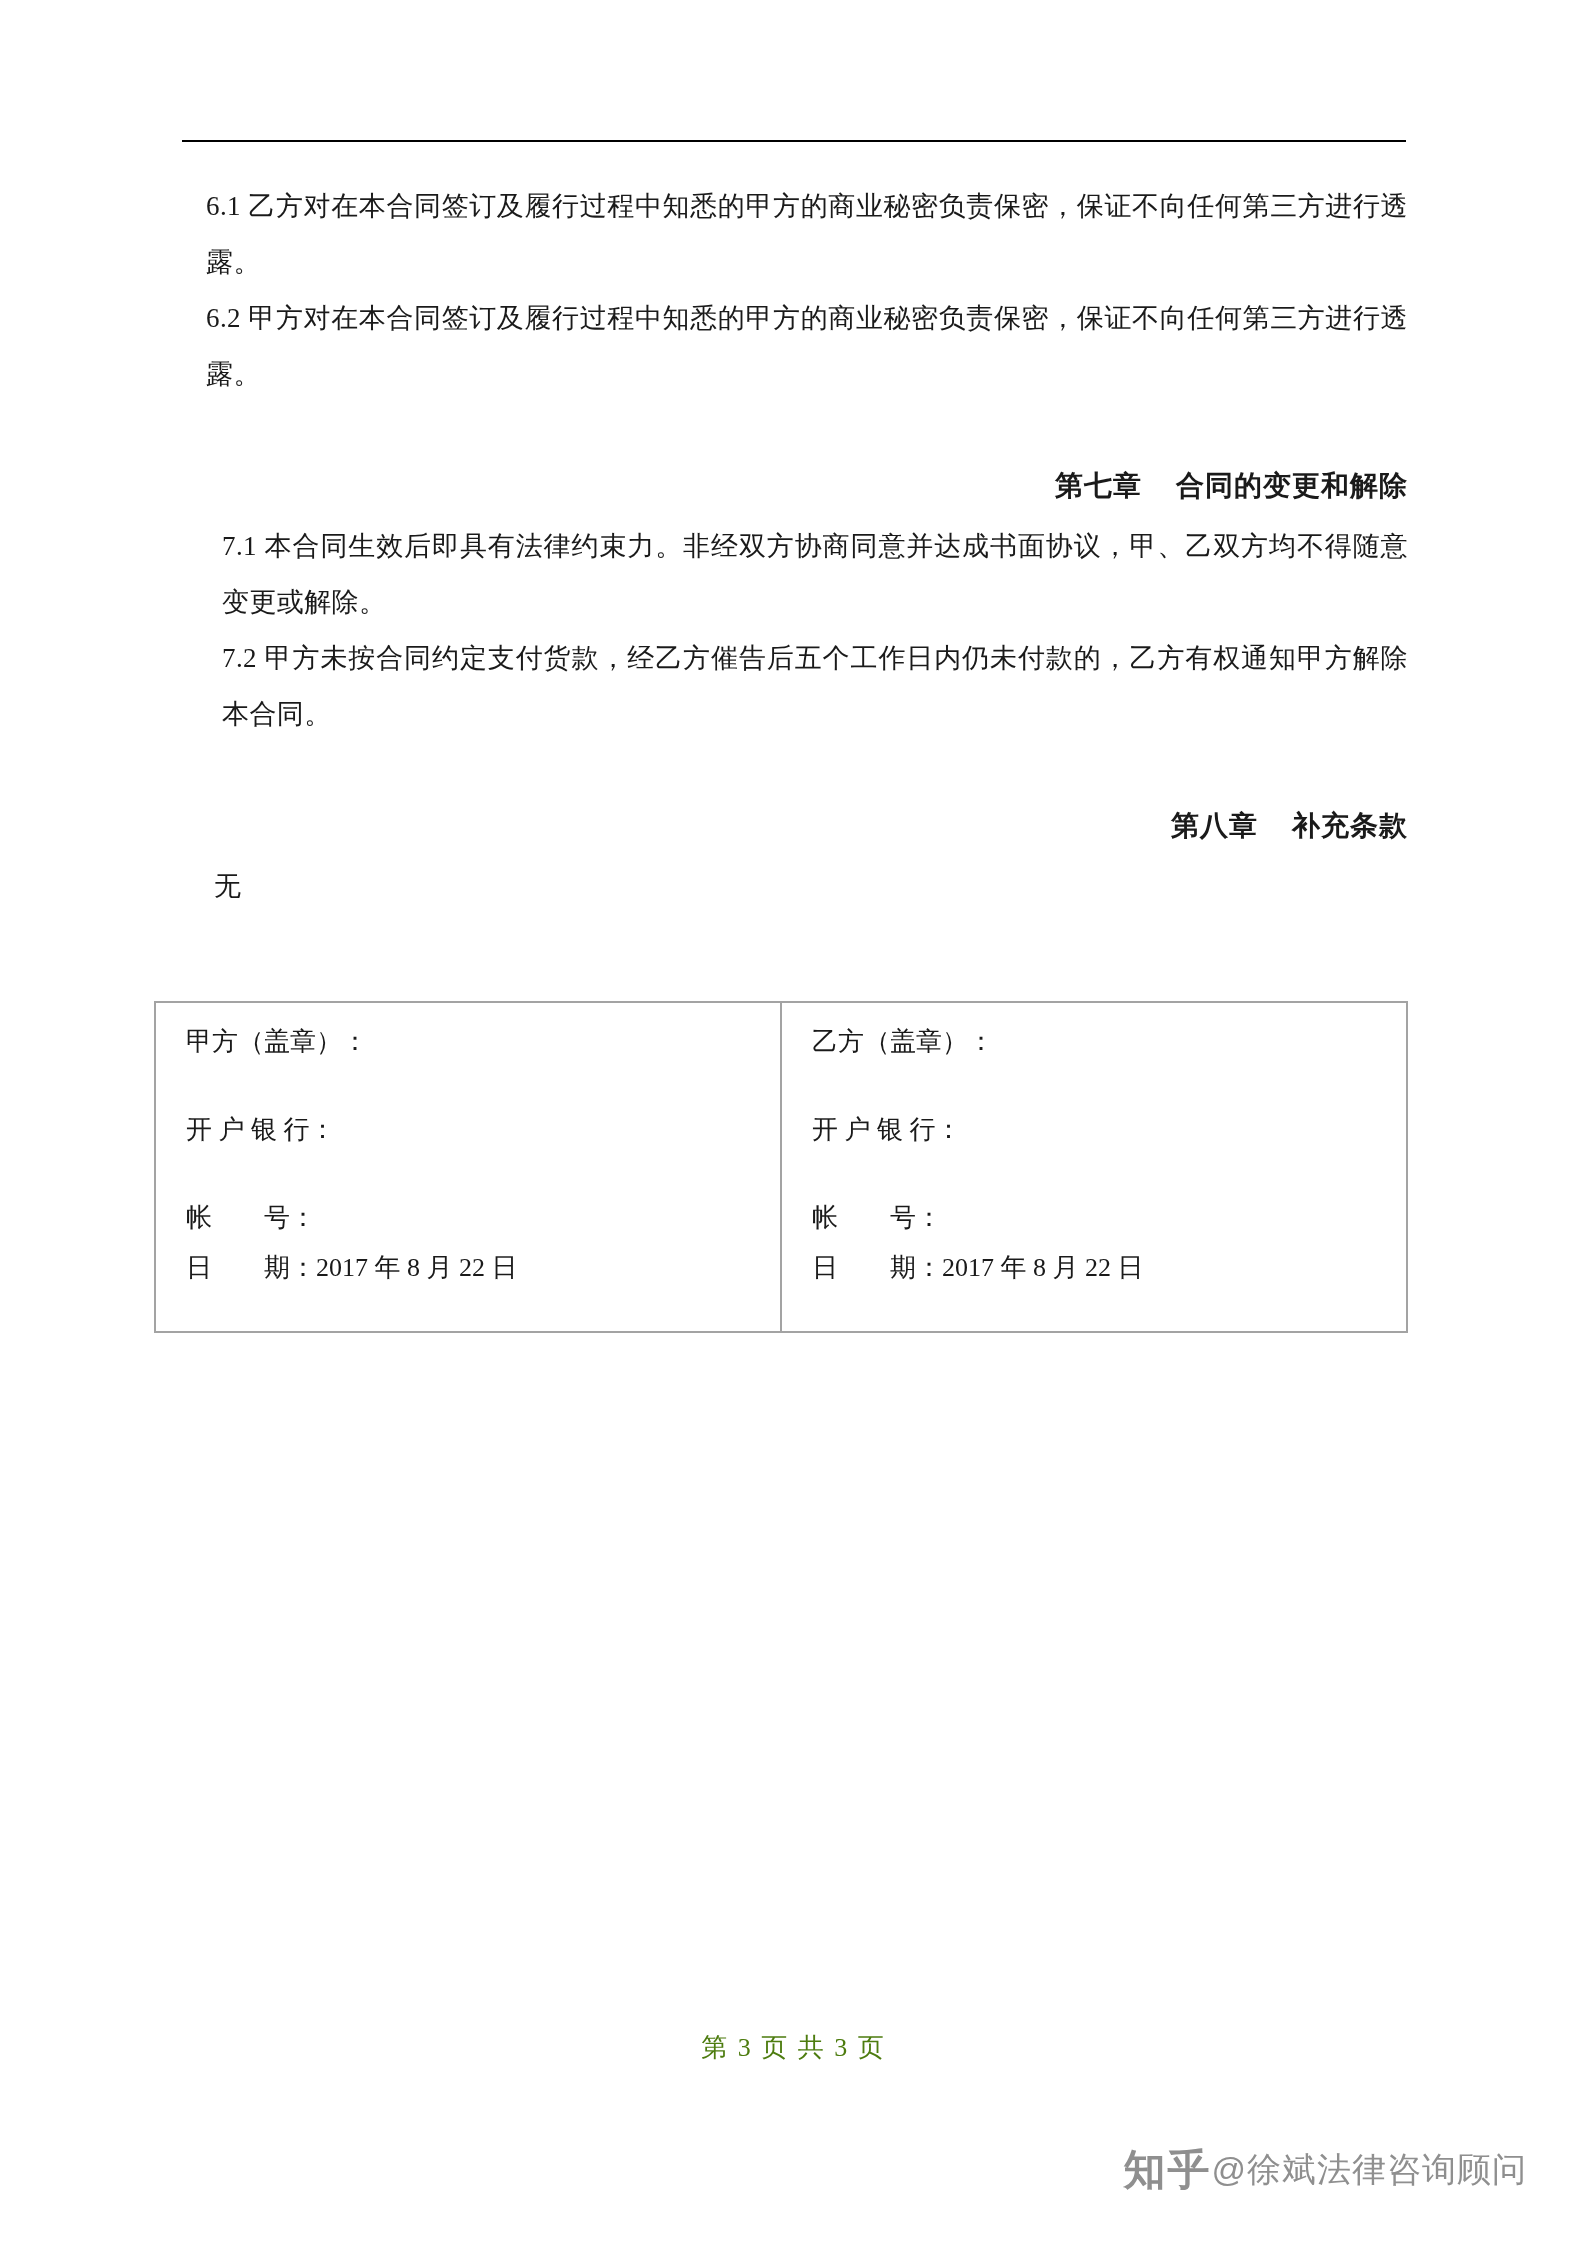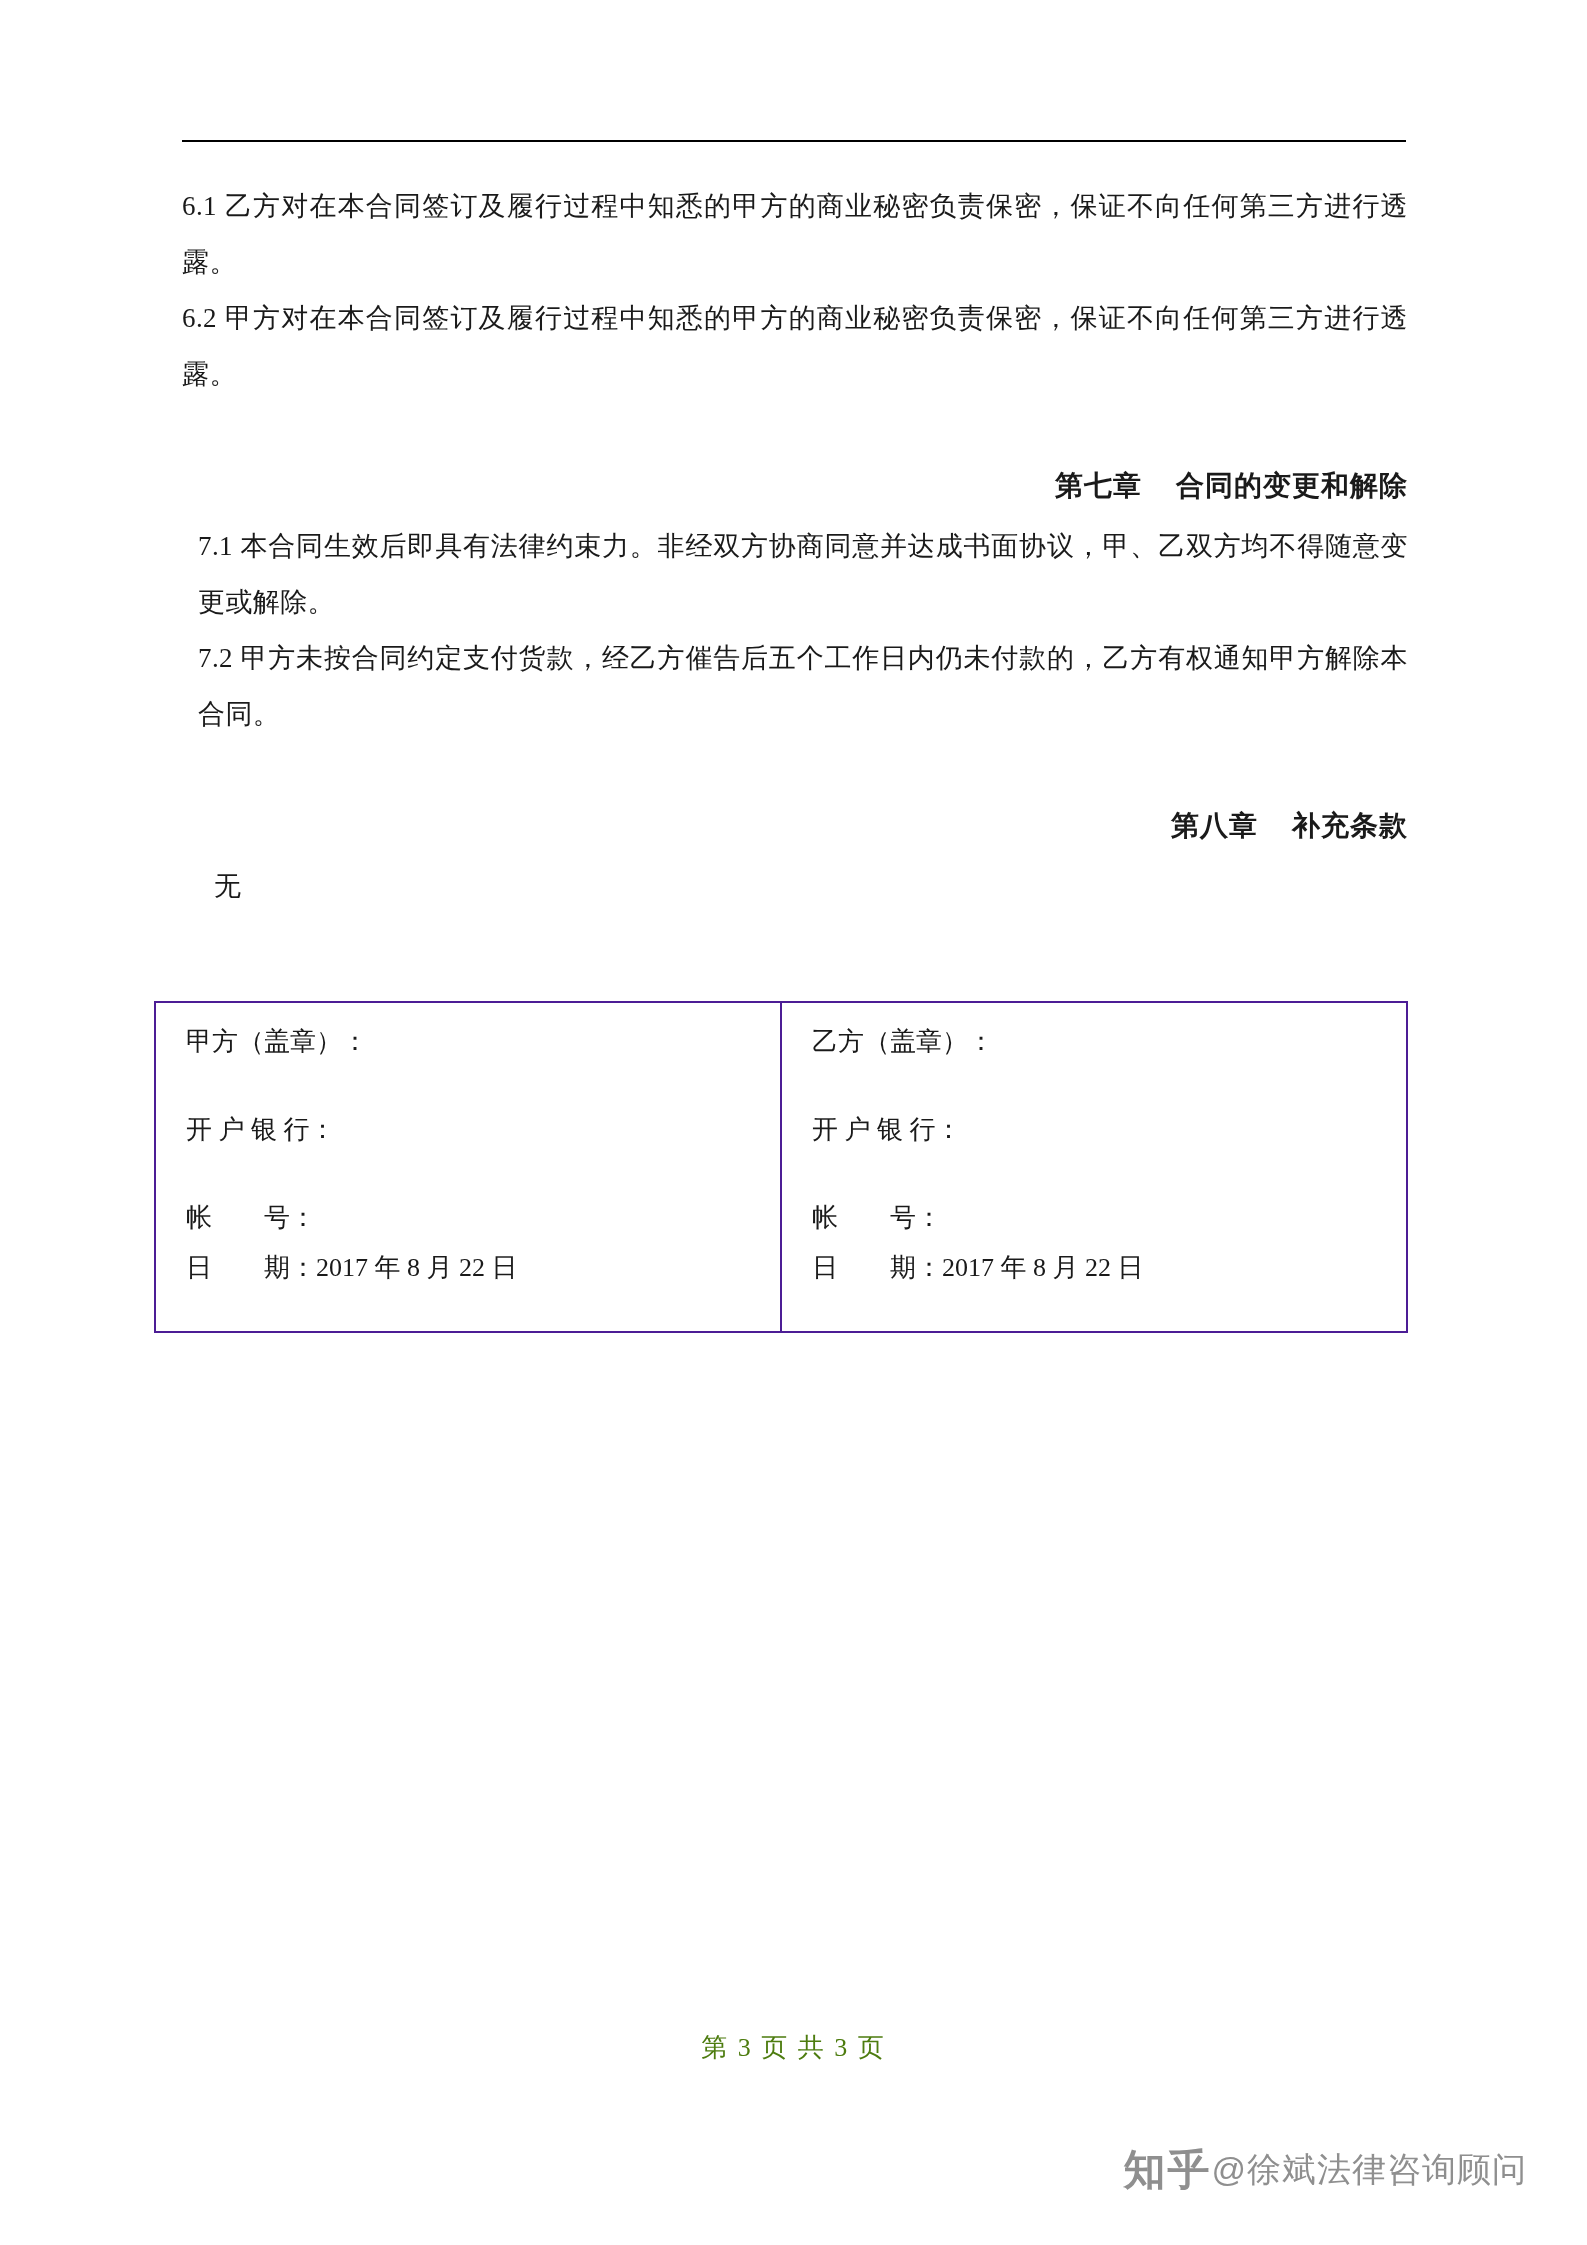--- a/index.html
+++ b/index.html
@@ -39,20 +39,21 @@
   }
   p {
     margin: 0;
     font-size: 27px;
     line-height: 56px;
     text-align: justify;
     letter-spacing: 0.4px;
   }
   .para {
     margin-bottom: 0;
+    margin-left: 24px;
   }
   .para-indent {
     padding-left: 16px;
   }
   .chapter {
     font-weight: bold;
     font-size: 28px;
     line-height: 56px;
     letter-spacing: 1px;
     margin-top: 56px;
@@ -70,21 +71,21 @@
   }
   table.sign-table {
     position: absolute;
     left: 154px;
     top: 1001px;
     width: 1254px;
     border-collapse: collapse;
     table-layout: fixed;
   }
   table.sign-table td {
-    border: 2px solid #4c1d95;
+    border: 2px solid #a3a3a3;
     vertical-align: top;
     padding: 26px 0 22px 30px;
     font-size: 26px;
     line-height: 26px;
     height: 280px;
   }
   .sign-line {
     display: block;
     margin-bottom: 62px;
     white-space: pre;

